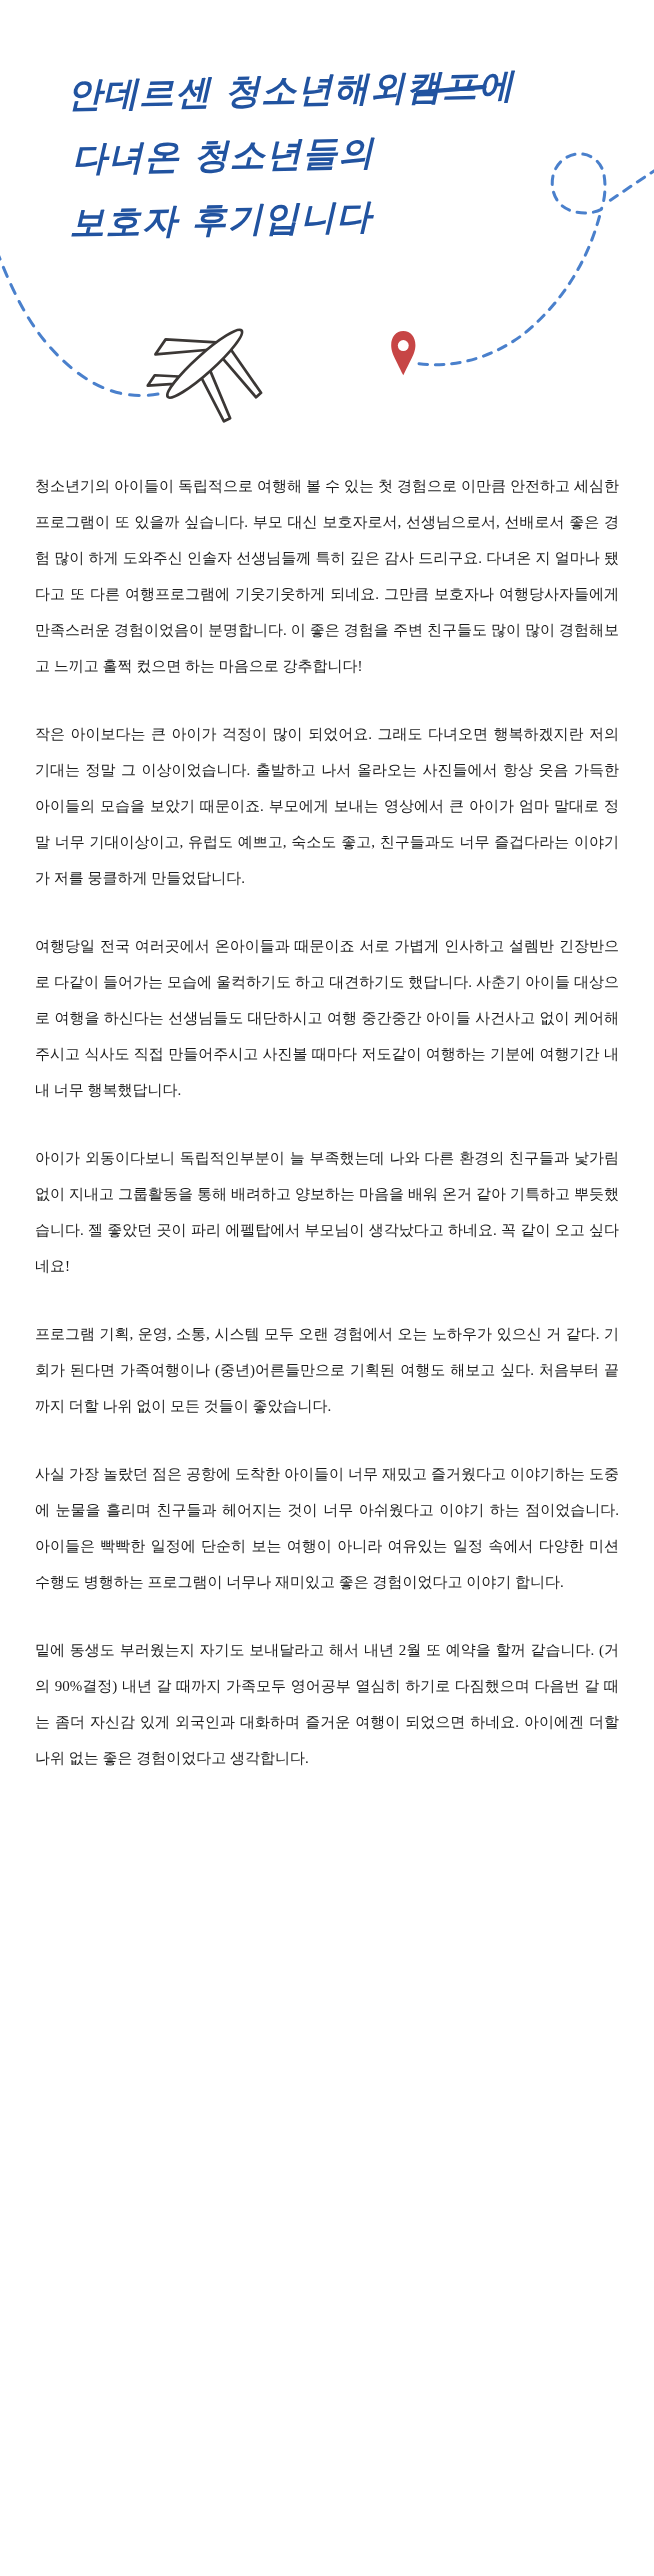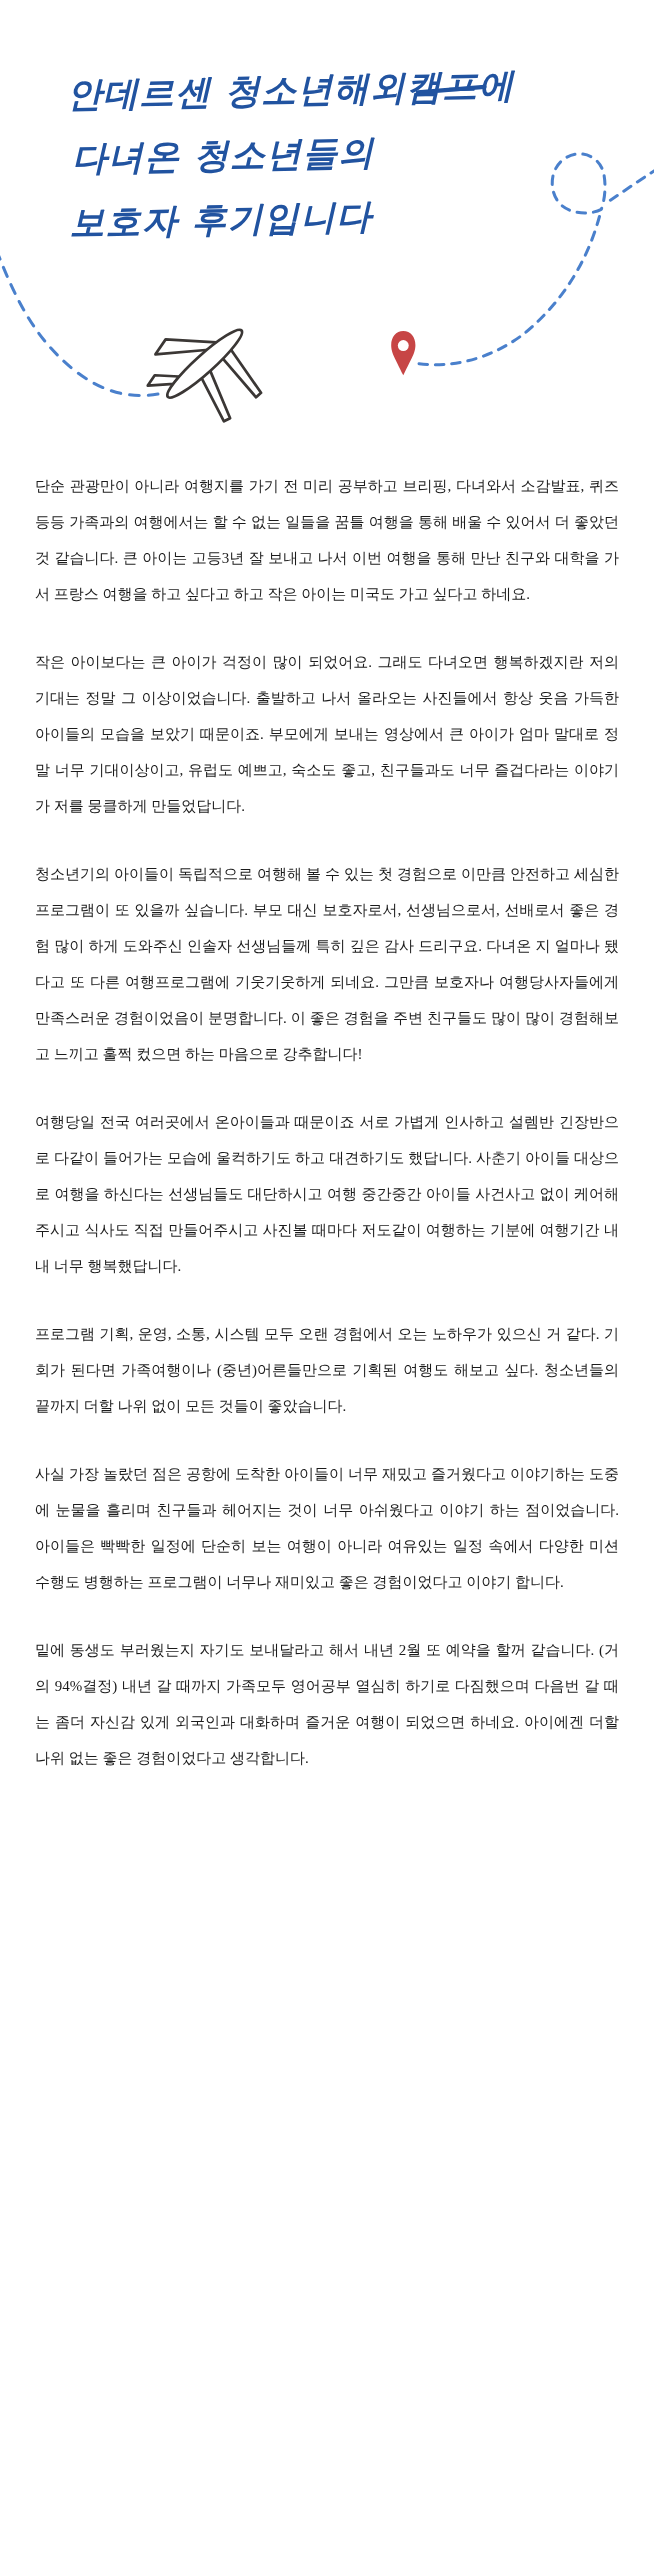--- a/index.html
+++ b/index.html
@@ -100,23 +100,23 @@
     </svg>
 
     <h1 class="title">
       <span class="tline">안데르센 청소년해외캠프에</span>
       <span class="tline">다녀온 청소년들의</span>
       <span class="tline">보호자 후기입니다</span>
     </h1>
   </div>
 
   <div class="review">
-    <p class="para">단순 관광만이 아니라 여행지를 가기 전 미리 공부하고 브리핑, 다녀와서 소감발표, 퀴즈 등등 가족과의 여행에서는 할 수 없는 일들을 꿈틀 여행을 통해 배울 수 있어서 더 좋았던 것 같습니다. 큰 아이는 고등3년 잘 보내고 나서 이번 여행을 통해 만난 친구와 대학을 가서 프랑스 여행을 하고 싶다고 하고 작은 아이는 미국도 가고 싶다고 하네요.</p>
+    <p class="para">청소년기의 아이들이 독립적으로 여행해 볼 수 있는 첫 경험으로 이만큼 안전하고 세심한 프로그램이 또 있을까 싶습니다. 부모 대신 보호자로서, 선생님으로서, 선배로서 좋은 경험 많이 하게 도와주신 인솔자 선생님들께 특히 깊은 감사 드리구요. 다녀온 지 얼마나 됐다고 또 다른 여행프로그램에 기웃기웃하게 되네요. 그만큼 보호자나 여행당사자들에게 만족스러운 경험이었음이 분명합니다. 이 좋은 경험을 주변 친구들도 많이 많이 경험해보고 느끼고 훌쩍 컸으면 하는 마음으로 강추합니다!</p>
     <p class="para">작은 아이보다는 큰 아이가 걱정이 많이 되었어요. 그래도 다녀오면 행복하겠지란 저의 기대는 정말 그 이상이었습니다. 출발하고 나서 올라오는 사진들에서 항상 웃음 가득한 아이들의 모습을 보았기 때문이죠. 부모에게 보내는 영상에서 큰 아이가 엄마 말대로 정말 너무 기대이상이고, 유럽도 예쁘고, 숙소도 좋고, 친구들과도 너무 즐겁다라는 이야기가 저를 뭉클하게 만들었답니다.</p>
-    <p class="para">청소년기의 아이들이 독립적으로 여행해 볼 수 있는 첫 경험으로 이만큼 안전하고 세심한 프로그램이 또 있을까 싶습니다. 부모 대신 보호자로서, 선생님으로서, 선배로서 좋은 경험 많이 하게 도와주신 인솔자 선생님들께 특히 깊은 감사 드리구요. 다녀온 지 얼마나 됐다고 또 다른 여행프로그램에 기웃기웃하게 되네요. 그만큼 보호자나 여행당사자들에게 만족스러운 경험이었음이 분명합니다. 이 좋은 경험을 주변 친구들도 많이 많이 경험해보고 느끼고 훌쩍 컸으면 하는 마음으로 강추합니다!</p>
     <p class="para">여행당일 전국 여러곳에서 온아이들과 때문이죠 서로 가볍게 인사하고 설렘반 긴장반으로 다같이 들어가는 모습에 울컥하기도 하고 대견하기도 했답니다. 사춘기 아이들 대상으로 여행을 하신다는 선생님들도 대단하시고 여행 중간중간 아이들 사건사고 없이 케어해주시고 식사도 직접 만들어주시고 사진볼 때마다 저도같이 여행하는 기분에 여행기간 내내 너무 행복했답니다.</p>
-    <p class="para">프로그램 기획, 운영, 소통, 시스템 모두 오랜 경험에서 오는 노하우가 있으신 거 같다. 기회가 된다면 가족여행이나 (중년)어른들만으로 기획된 여행도 해보고 싶다. 청소년들의 끝까지 더할 나위 없이 모든 것들이 좋았습니다.</p>
+    <p class="para">아이가 외동이다보니 독립적인부분이 늘 부족했는데 나와 다른 환경의 친구들과 낯가림 없이 지내고 그룹활동을 통해 배려하고 양보하는 마음을 배워 온거 같아 기특하고 뿌듯했습니다. 젤 좋았던 곳이 파리 에펠탑에서 부모님이 생각났다고 하네요. 꼭 같이 오고 싶다네요!</p>
+    <p class="para">프로그램 기획, 운영, 소통, 시스템 모두 오랜 경험에서 오는 노하우가 있으신 거 같다. 기회가 된다면 가족여행이나 (중년)어른들만으로 기획된 여행도 해보고 싶다. 처음부터 끝까지 더할 나위 없이 모든 것들이 좋았습니다.</p>
     <p class="para">사실 가장 놀랐던 점은 공항에 도착한 아이들이 너무 재밌고 즐거웠다고 이야기하는 도중에 눈물을 흘리며 친구들과 헤어지는 것이 너무 아쉬웠다고 이야기 하는 점이었습니다. 아이들은 빡빡한 일정에 단순히 보는 여행이 아니라 여유있는 일정 속에서 다양한 미션 수행도 병행하는 프로그램이 너무나 재미있고 좋은 경험이었다고 이야기 합니다.</p>
-    <p class="para">밑에 동생도 부러웠는지 자기도 보내달라고 해서 내년 2월 또 예약을 할꺼 같습니다. (거의 94%결정) 내년 갈 때까지 가족모두 영어공부 열심히 하기로 다짐했으며 다음번 갈 때는 좀더 자신감 있게 외국인과 대화하며 즐거운 여행이 되었으면 하네요. 아이에겐 더할 나위 없는 좋은 경험이었다고 생각합니다.</p>
+    <p class="para">밑에 동생도 부러웠는지 자기도 보내달라고 해서 내년 2월 또 예약을 할꺼 같습니다. (거의 90%결정) 내년 갈 때까지 가족모두 영어공부 열심히 하기로 다짐했으며 다음번 갈 때는 좀더 자신감 있게 외국인과 대화하며 즐거운 여행이 되었으면 하네요. 아이에겐 더할 나위 없는 좋은 경험이었다고 생각합니다.</p>
   </div>
 
 </div>
 
 
 </body></html>

